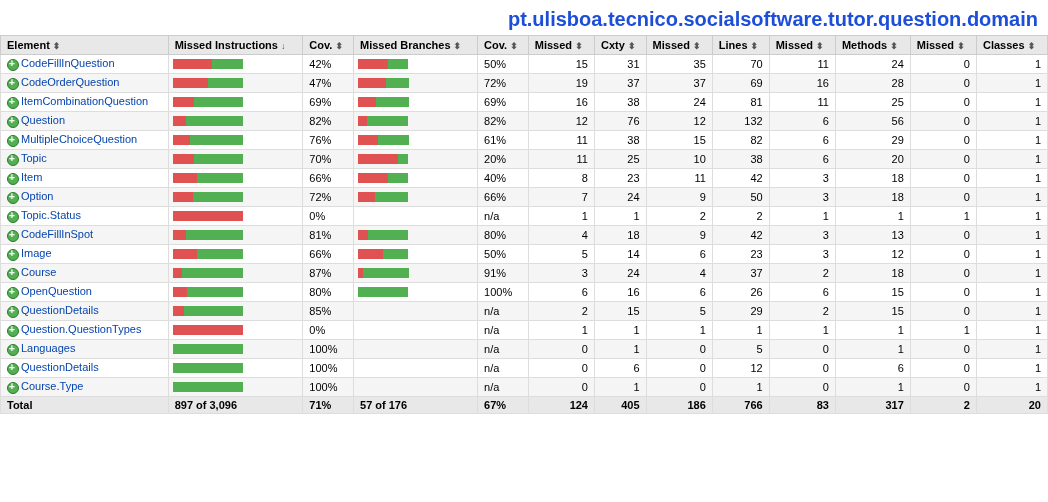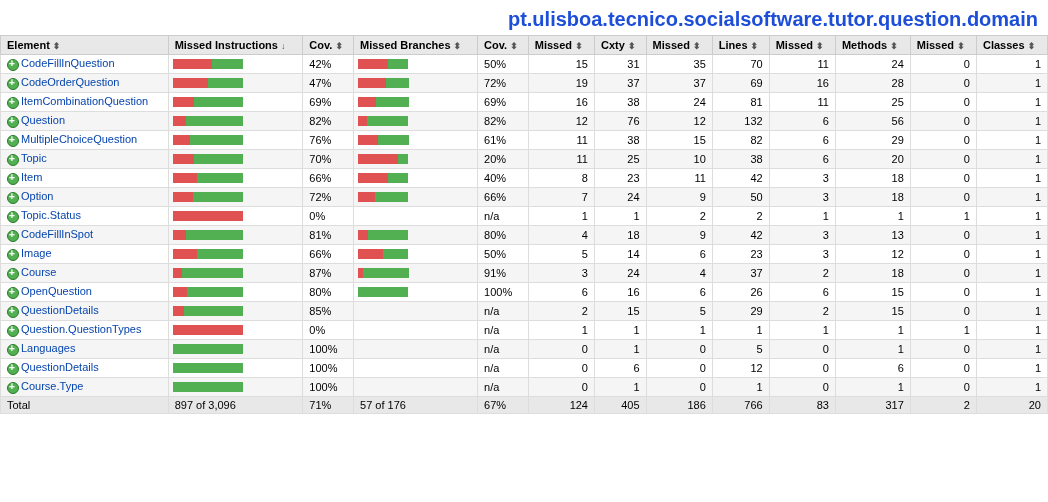--- a/index.html
+++ b/index.html
@@ -37,21 +37,21 @@
     td {
       border: 1px solid #ddd;
       padding: 2px 6px;
       white-space: nowrap;
       font-size: 11px;
     }
     tr:nth-child(even) td { background: #f5f5f5; }
     tr:nth-child(odd) td { background: #fff; }
     tr.total-row td {
       background: #e8e8e8;
-      font-weight: normal;
+      font-weight: bold;
     }
     a { color: #0645ad; text-decoration: none; }
     .bar-cell {
       min-width: 80px;
       padding: 2px 4px;
     }
     .bar-container {
       display: flex;
       align-items: center;
       height: 14px;

